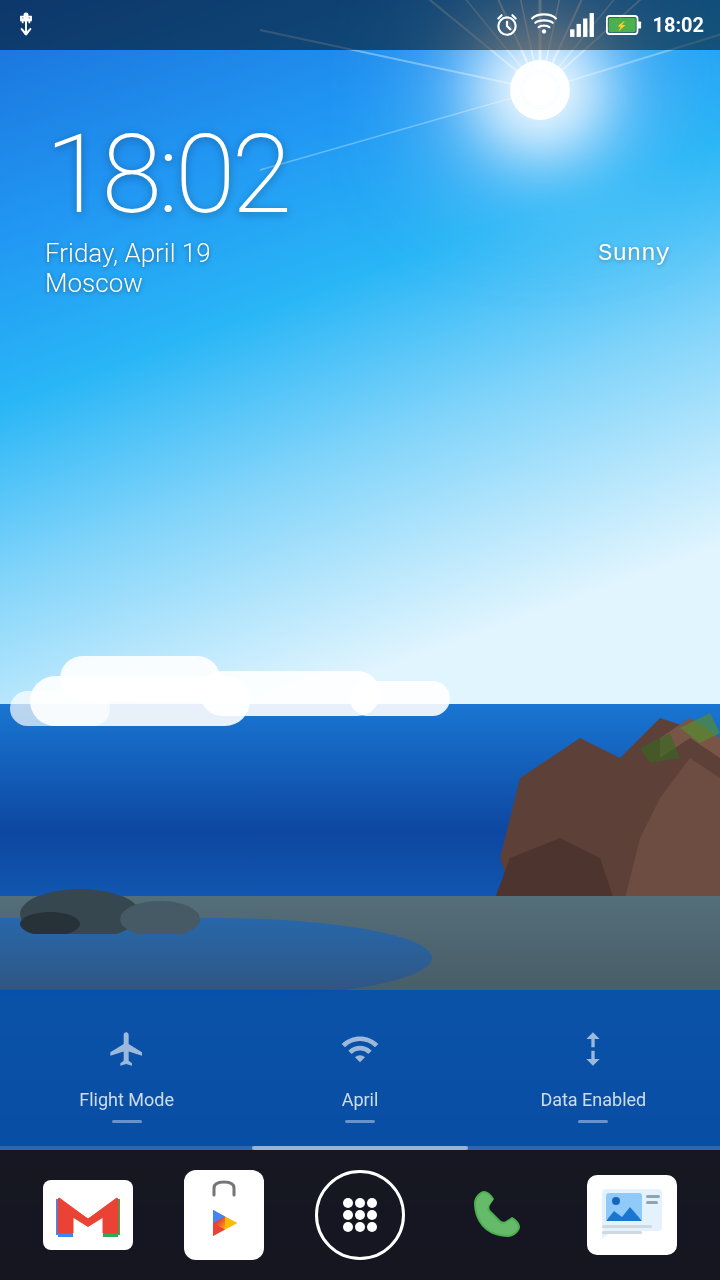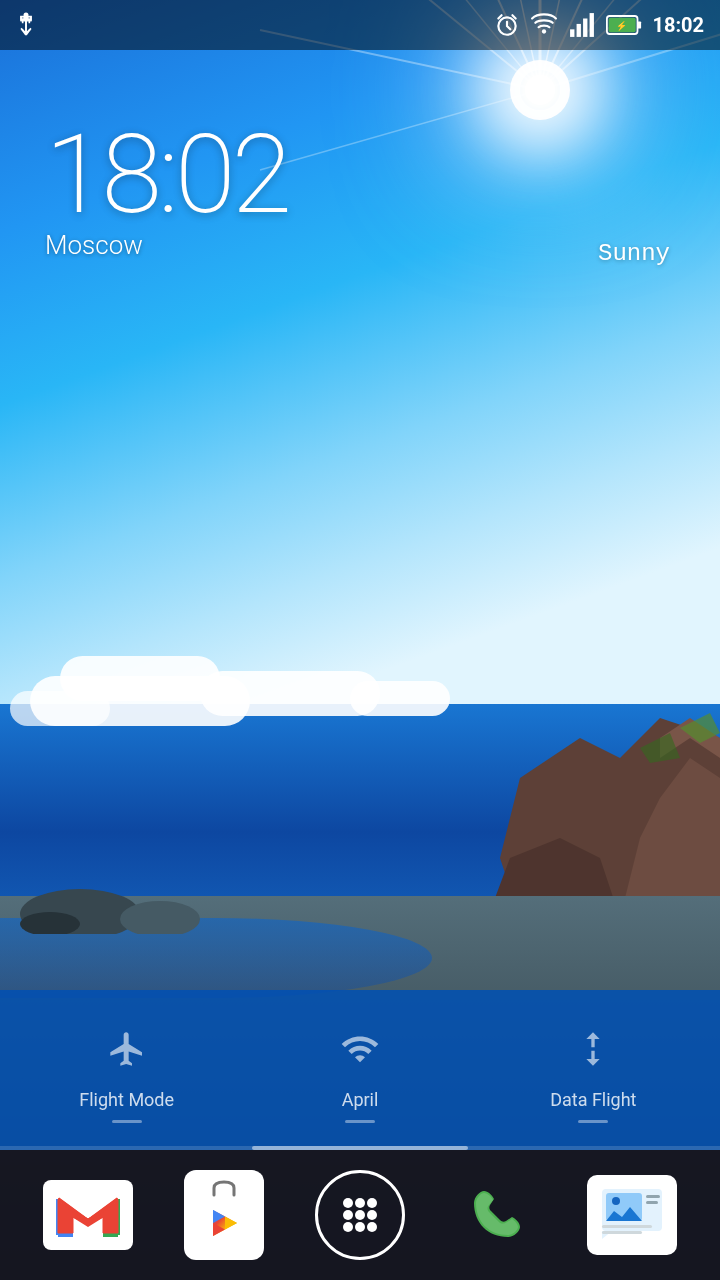--- a/index.html
+++ b/index.html
@@ -184,21 +184,21 @@
 
     
     #quick-toggles {
       position: absolute;
       bottom: 130px;
       left: 0; right: 0;
       height: 160px;
       background: rgba(0, 80, 180, 0.85);
       display: flex;
       align-items: center;
-      justify-content: flex-end;
+      justify-content: flex-start;
       z-index: 50;
       padding: 0 10px;
     }
 
     .toggle-item {
       display: flex;
       flex-direction: column;
       align-items: center;
       gap: 8px;
       flex: 1;
@@ -439,20 +439,21 @@
       <rect x="3" y="4" width="30" height="16" rx="2" fill="#4CAF50"></rect>
       <text x="18" y="16" text-anchor="middle" fill="white" font-size="10" font-weight="bold">⚡</text>
     </svg>
 
     <span id="status-time">18:02</span>
   </div>
 </div>
 
 <div id="clock-widget">
   <div id="clock-time">18:02</div>
+  <div id="clock-date">Friday, April 19</div>
   <div id="clock-location">Moscow</div>
 </div>
 
 <div id="weather-widget">
   <div id="weather-desc">Sunny</div>
 </div>
 
 <div id="quick-toggles">
 
   <div class="toggle-item">
@@ -476,21 +477,21 @@
     <div class="toggle-indicator"></div>
   </div>
 
   <div class="toggle-item">
     <div class="toggle-icon">
       <svg viewBox="0 0 24 24">
         <path d="M12 2L8 6h3v5h2V6h3L12 2zm0 20l4-4h-3v-5h-2v5H8l4 4z"></path>
       </svg>
     </div>
     <span class="toggle-label">Data
-Flight</span>
+Enabled</span>
     <div class="toggle-indicator"></div>
   </div>
 
 
 </div>
 
 <div id="scroll-indicator">
   <div id="scroll-thumb"></div>
 </div>
 

